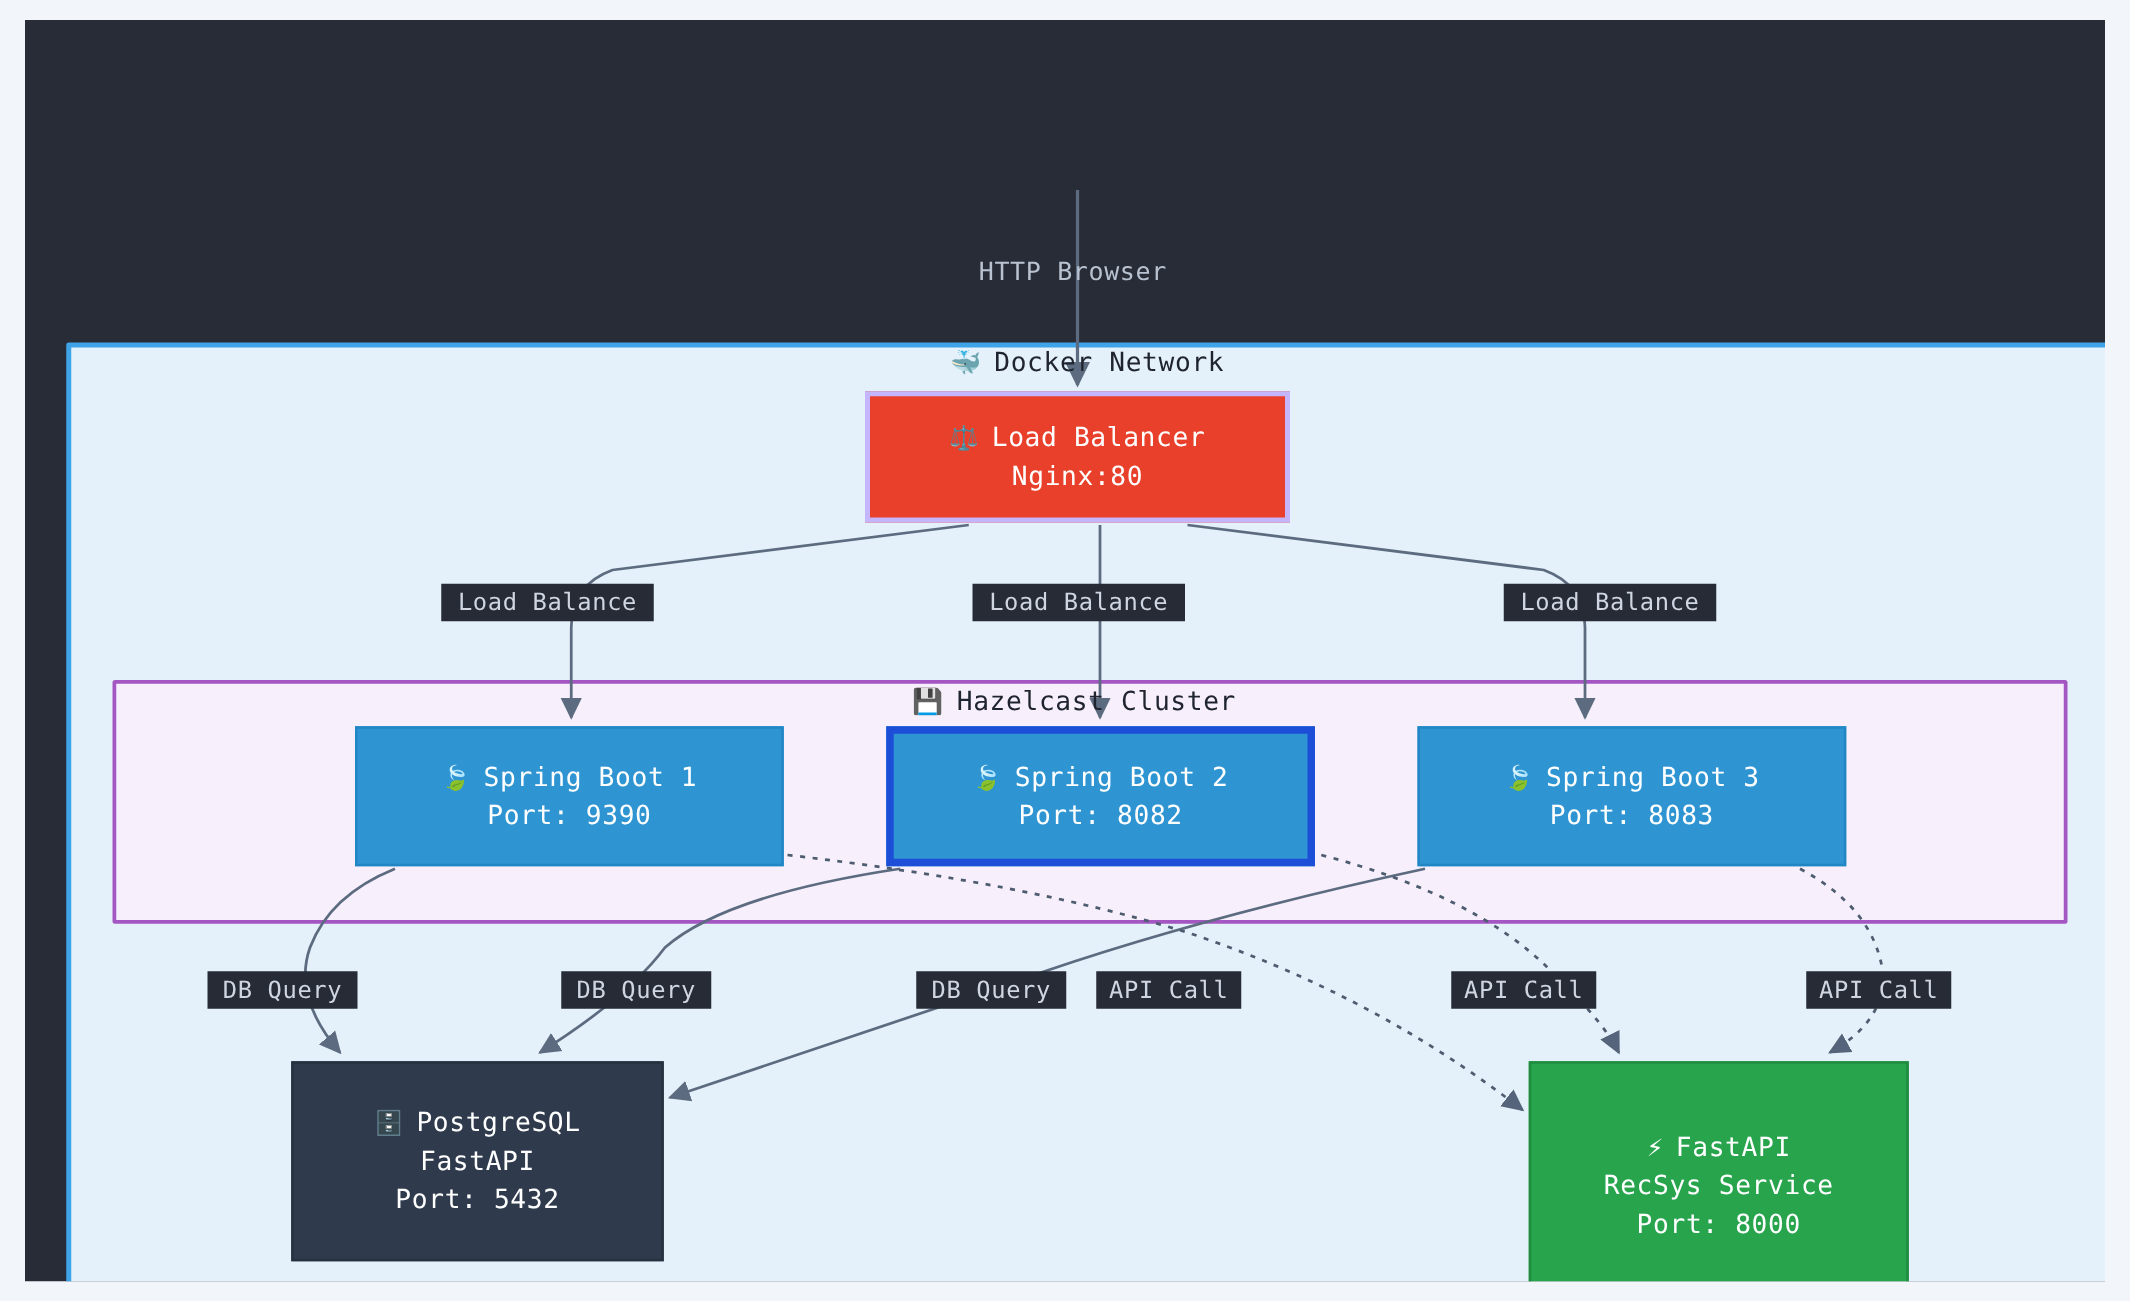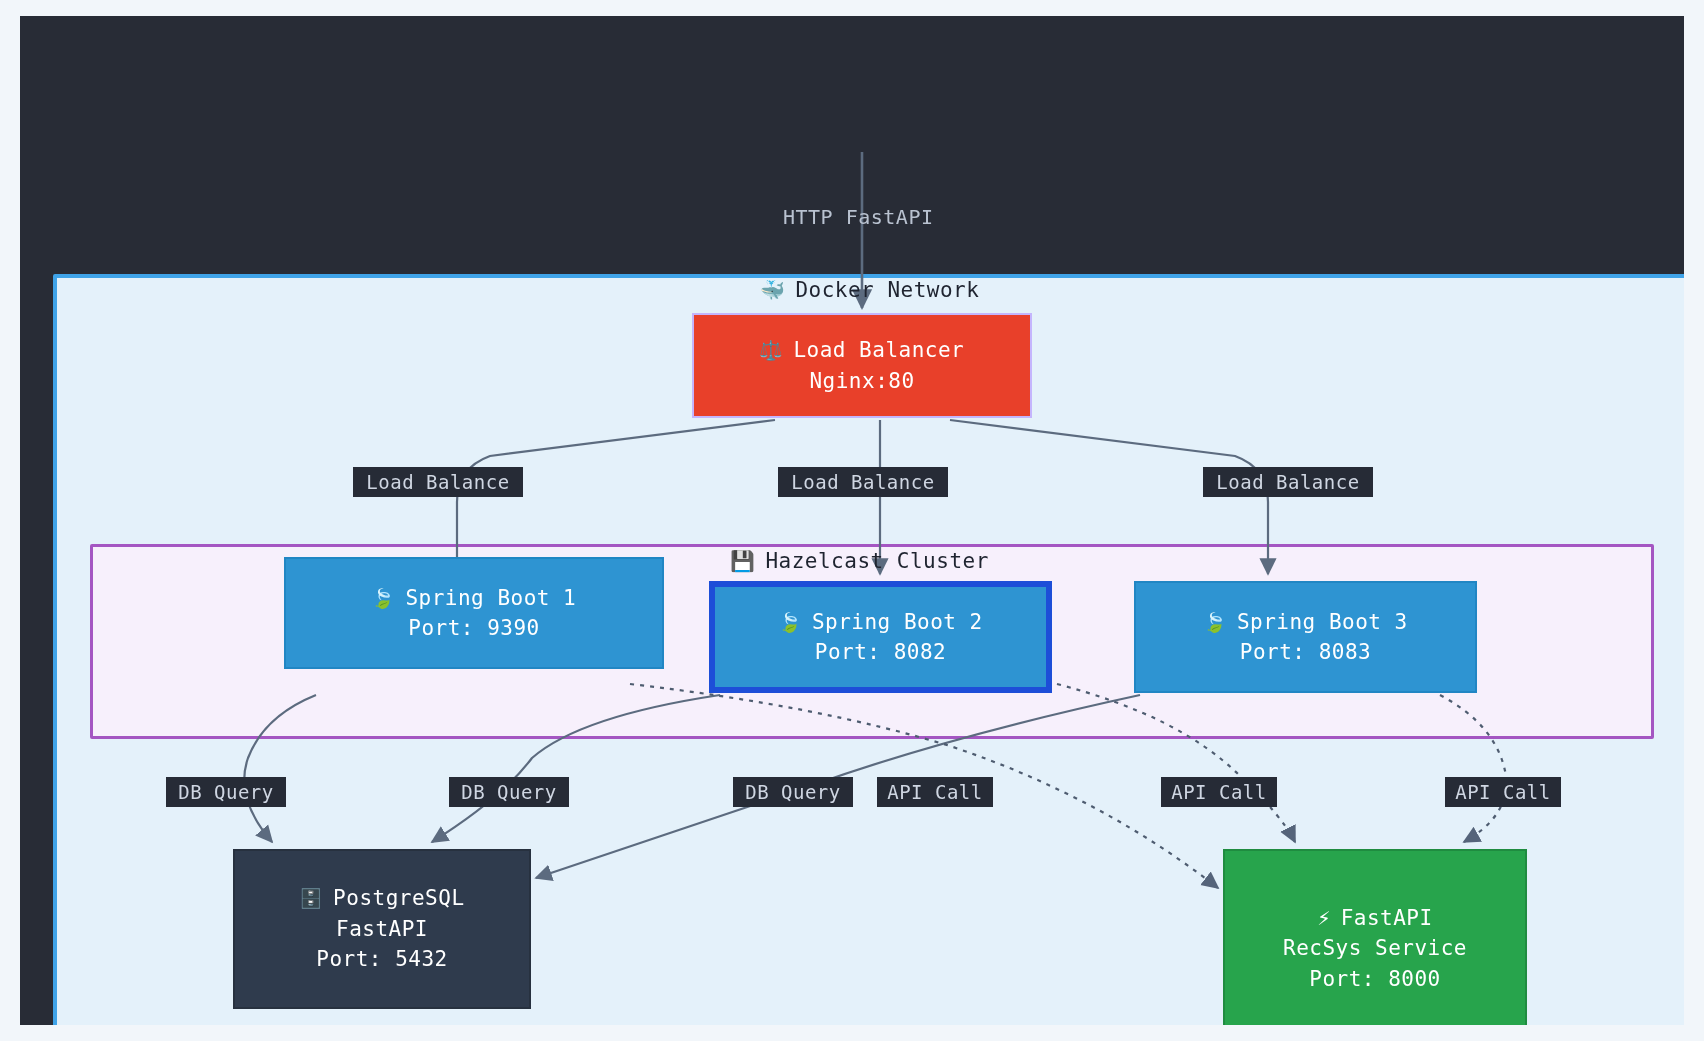--- a/index.html
+++ b/index.html
@@ -51,24 +51,24 @@
 
   
   #client {
     left: 712px; top: 25px; width: 260px; height: 109px;
     background: #9b51c4;
     border: 2px solid #8e3fb8;
   }
   #loadbalancer {
     left: 672px; top: 297px; width: 340px; height: 105px;
     background: #e8402a;
-    border: 2px solid #c4b5fd;
+    border: 4px solid #c4b5fd;
   }
   #sb1 {
-    left: 264px; top: 541px; width: 380px; height: 112px;
+    left: 264px; top: 565px; width: 343px; height: 112px;
     background: #2e94d2;
     border: 2px solid #2186c4;
   }
   #sb2 {
     left: 689px; top: 565px; width: 343px; height: 112px;
     background: #2e94d2;
     border: 6px solid #1d4ed8;
   }
   #sb3 {
     left: 1114px; top: 565px; width: 343px; height: 112px;
@@ -224,21 +224,21 @@
     <div class="l2">FastAPI</div>
     <div class="l3">Port: 5432</div>
   </div>
 
   <div class="node" id="fastapi">
     <div class="l1"><span class="emoji">⚡</span><span>FastAPI</span></div>
     <div class="l2">RecSys Service</div>
     <div class="l3">Port: 8000</div>
   </div>
 
-  <div class="edge-label plain" style="left:760px; top:185px;">HTTP FastAPI</div>
+  <div class="edge-label plain" style="left:760px; top:185px;">HTTP Browser</div>
 
   <div class="edge-label" style="left:333px; top:451px; width:170px;">Load Balance</div>
   <div class="edge-label" style="left:758px; top:451px; width:170px;">Load Balance</div>
   <div class="edge-label" style="left:1183px; top:451px; width:170px;">Load Balance</div>
 
   <div class="edge-label" style="left:146px; top:761px; width:120px;">DB Query</div>
   <div class="edge-label" style="left:429px; top:761px; width:120px;">DB Query</div>
   <div class="edge-label" style="left:713px; top:761px; width:120px;">DB Query</div>
 
   <div class="edge-label" style="left:857px; top:761px; width:116px;">API Call</div>

